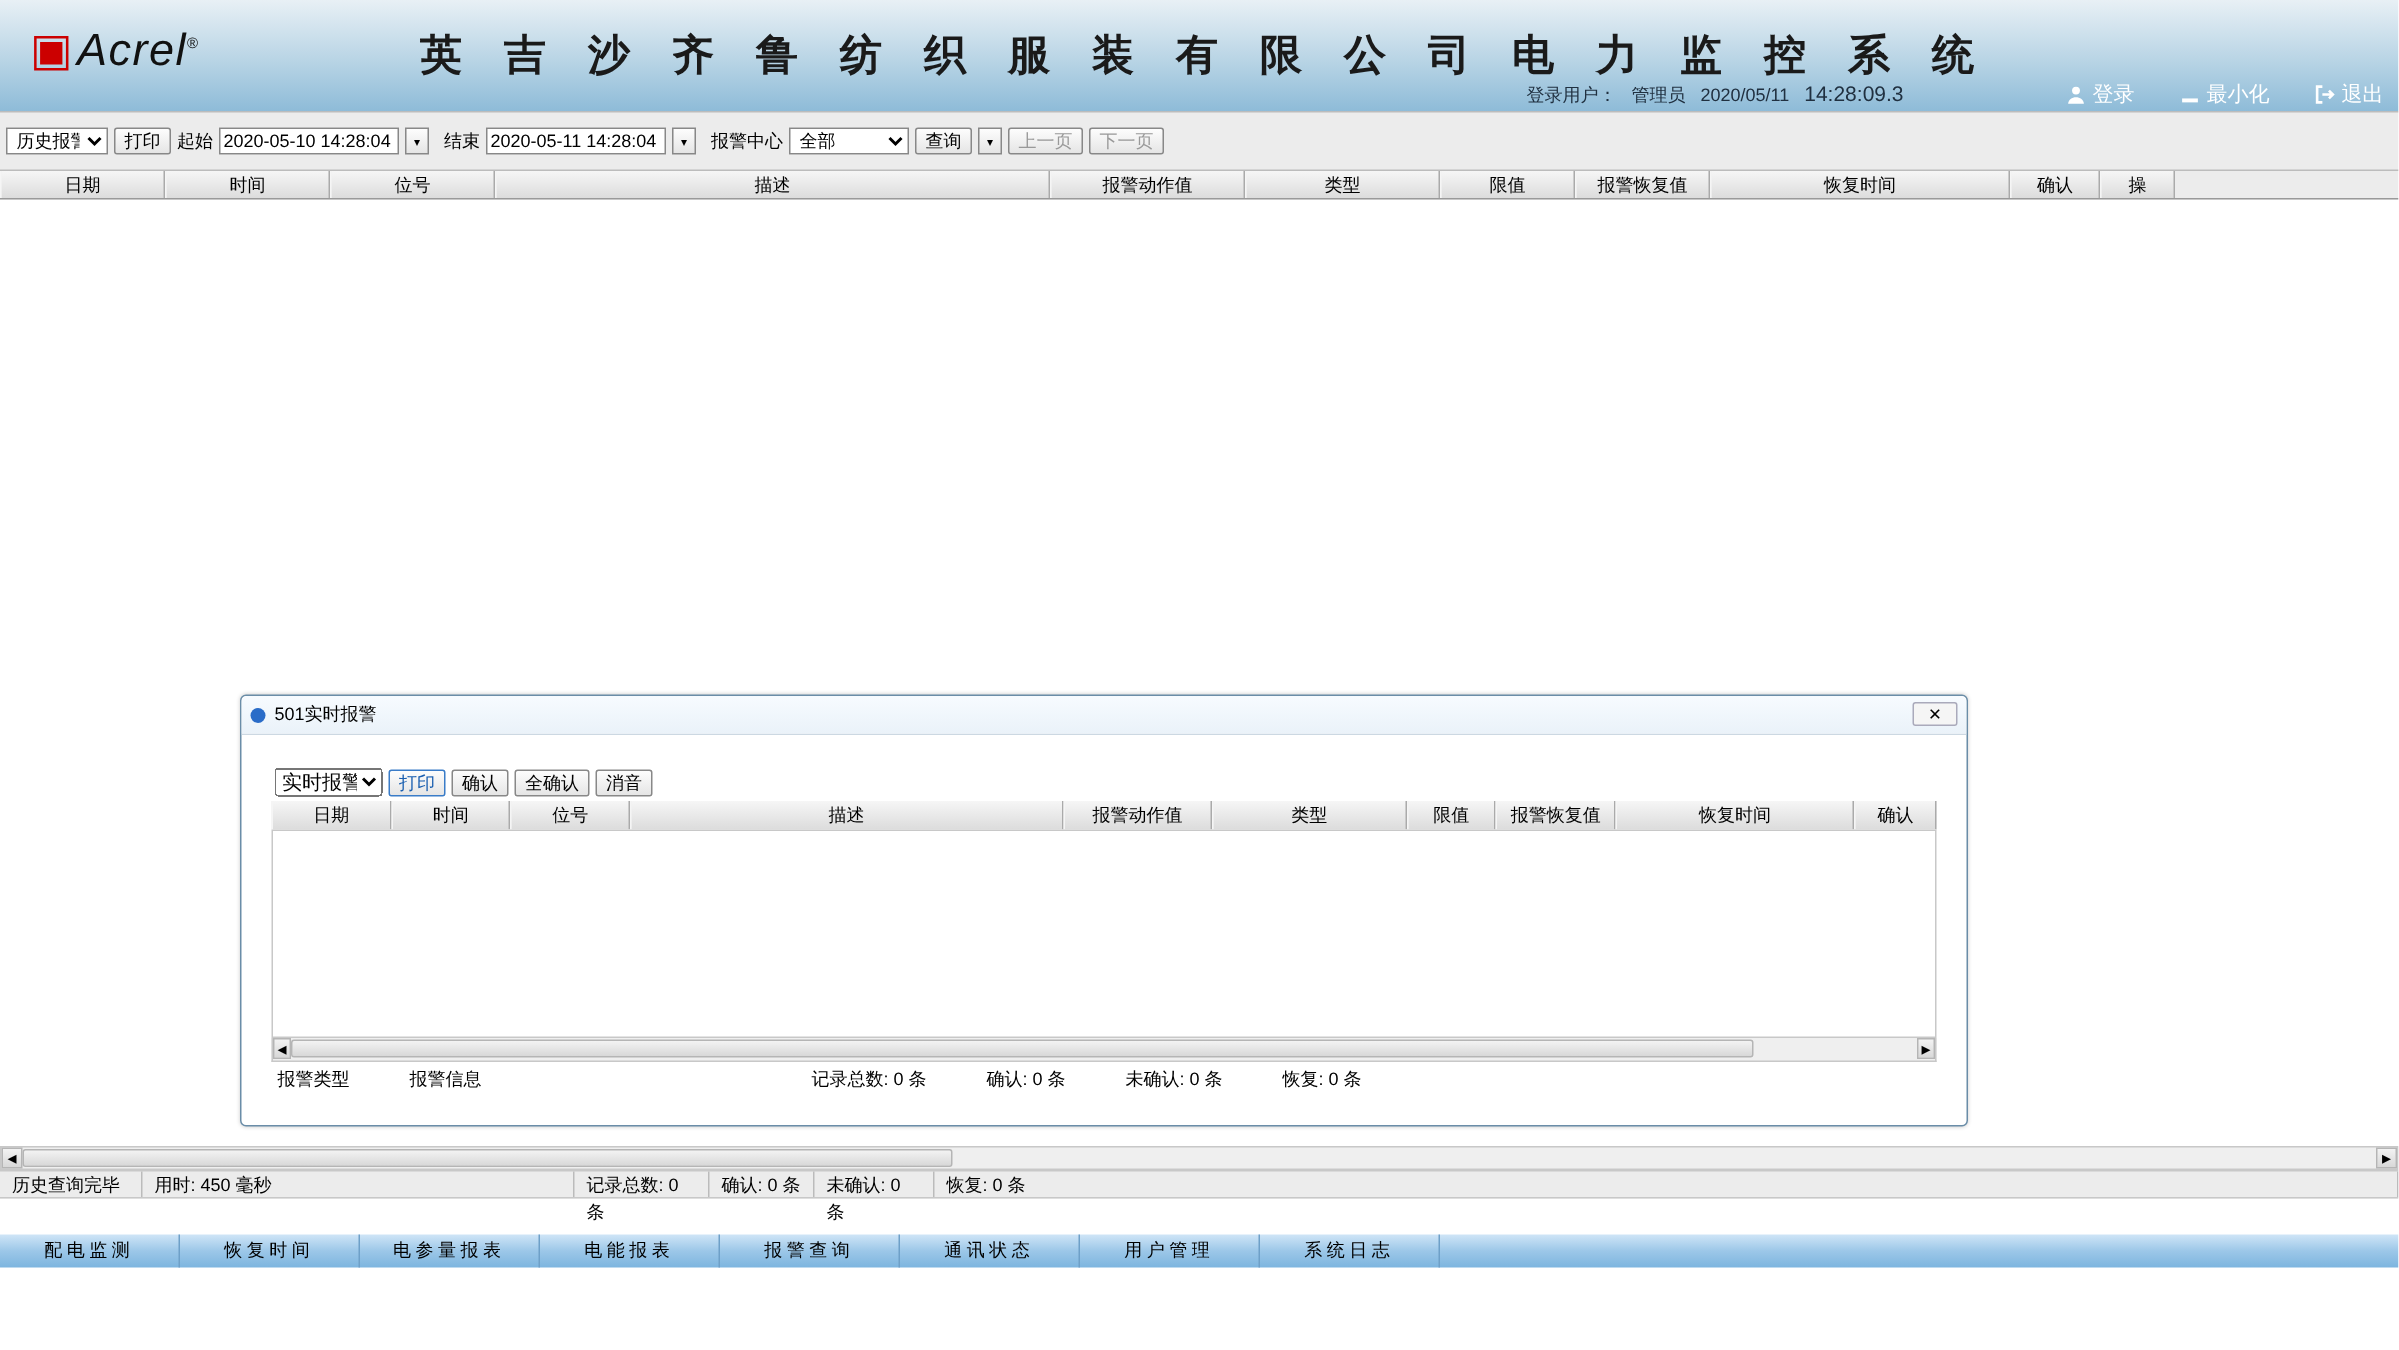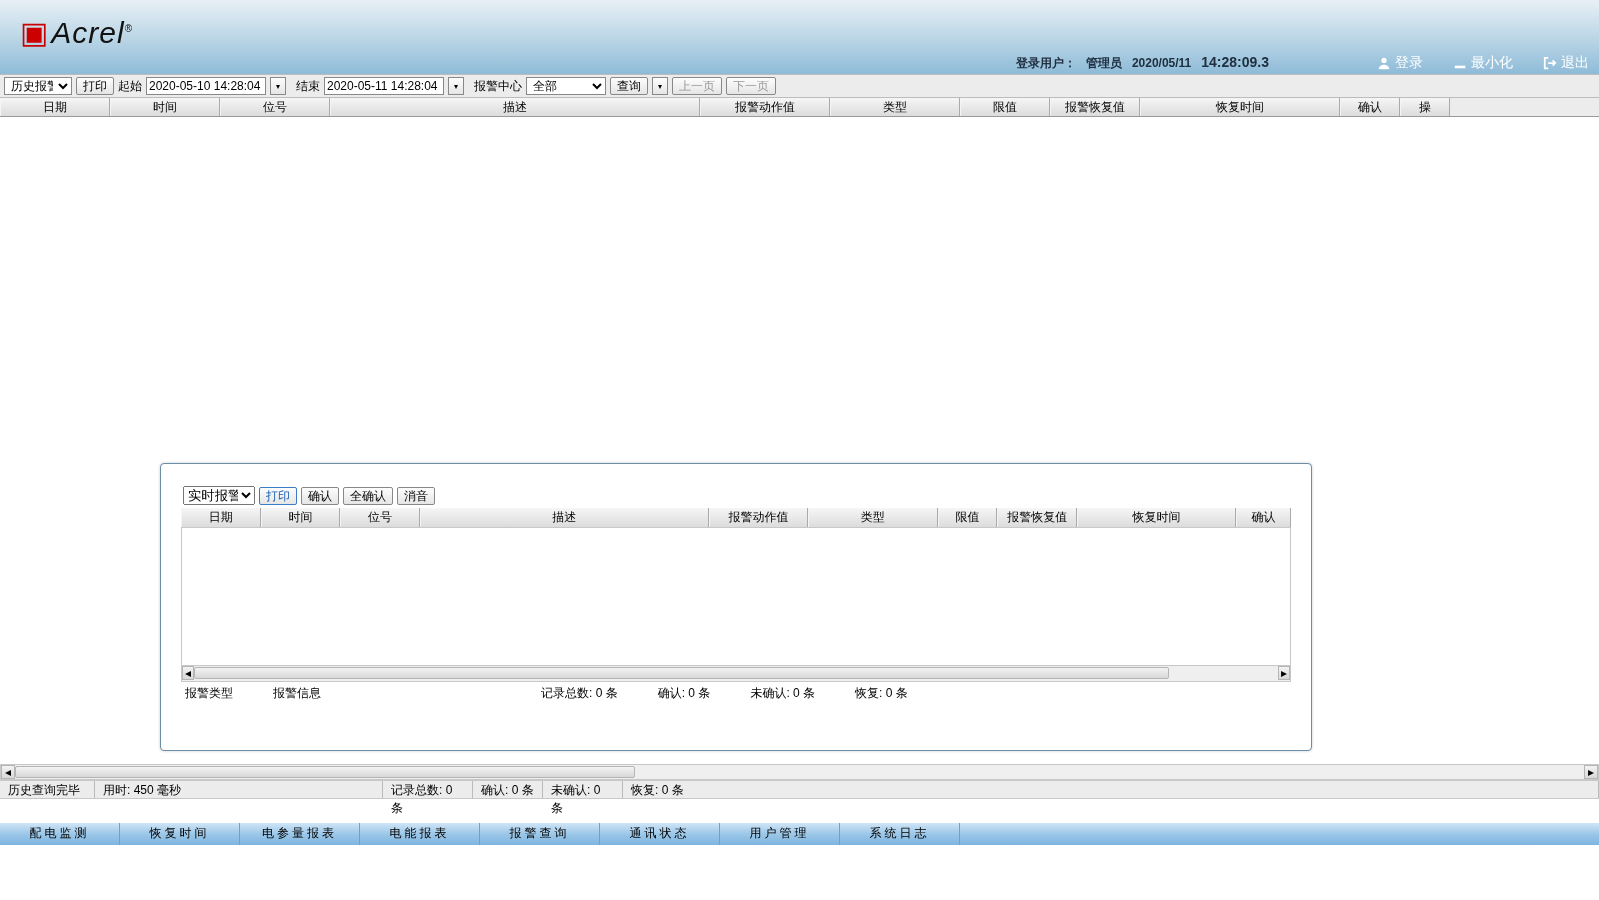--- a/index.html
+++ b/index.html
@@ -42,35 +42,34 @@
 }
 .userinfo {
   position: absolute;
   right: 330px;
   bottom: 2px;
   font-size: 12px;
   color: #203040;
   display: flex;
   gap: 10px;
   align-items: baseline;
-  font-weight: bold;
 }
 .header-links {
   position: absolute;
   right: 10px;
   bottom: 2px;
   display: flex;
   gap: 30px;
   font-size: 14px;
 }
 .hlink { color: #fff; display: flex; align-items: center; gap: 4px; cursor: pointer; margin-top: 15px;}
 .hlink svg { width: 14px; height: 14px; }
 
 .toolbar {
-  height: 24px;
+  height: 40px;
   background: #ececec;
   border-top: 1px solid #bcbcbc;
   border-bottom: 1px solid #bcbcbc;
   display: flex;
   align-items: center;
   padding: 0 4px;
   gap: 4px;
 }
 .toolbar select, .toolbar input[type=text] {
   font-size: 12px;
@@ -183,20 +182,21 @@
 }
 .tri{ font-size:8px;}
 </style>
 </head>
 <body>
 
 <div class="header">
   <div class="logo">
     <span class="logo-icon">▣</span><span>Acrel</span><span class="logo-r">®</span>
   </div>
+  <div class="title">英吉沙齐鲁纺织服装有限公司电力监控系统</div>
   <div class="userinfo">
     <span>登录用户：</span>
     <span>管理员</span>
     <span>2020/05/11</span>
     <span style="font-size:14px;">14:28:09.3</span>
   </div>
   <div class="header-links">
     <div class="hlink">
       <svg viewBox="0 0 16 16" fill="#fff">
           <circle cx="8" cy="5" r="3"></circle>
@@ -254,20 +254,27 @@
     <div class="th" style="width: 130px;">报警动作值</div>
     <div class="th" style="width: 130px;">类型</div>
     <div class="th" style="width: 90px;">限值</div>
     <div class="th" style="width: 90px;">报警恢复值</div>
     <div class="th" style="width: 200px;">恢复时间</div>
     <div class="th" style="width: 60px;">确认</div>
     <div class="th" style="width: 50px;">操</div>
   </div>
 
 <div class="dialog">
+  <div class="dlg-title">
+    <span class="dot"></span>
+    <span style="font-size:12px;">501实时报警</span>
+    <span class="dlg-close">
+        <span>✕</span>
+      </span>
+  </div>
   <div class="dlg-body">
     <div class="dlg-toolbar">
       <select style="width:72px;">
         <option>实时报警</option>
       </select>
       <button class="btn" style="border-color:#3a7cc8; color:#1a5fb0;">打印</button>
       <button class="btn">确认</button>
       <button class="btn">全确认</button>
       <button class="btn">消音</button>
     </div>

